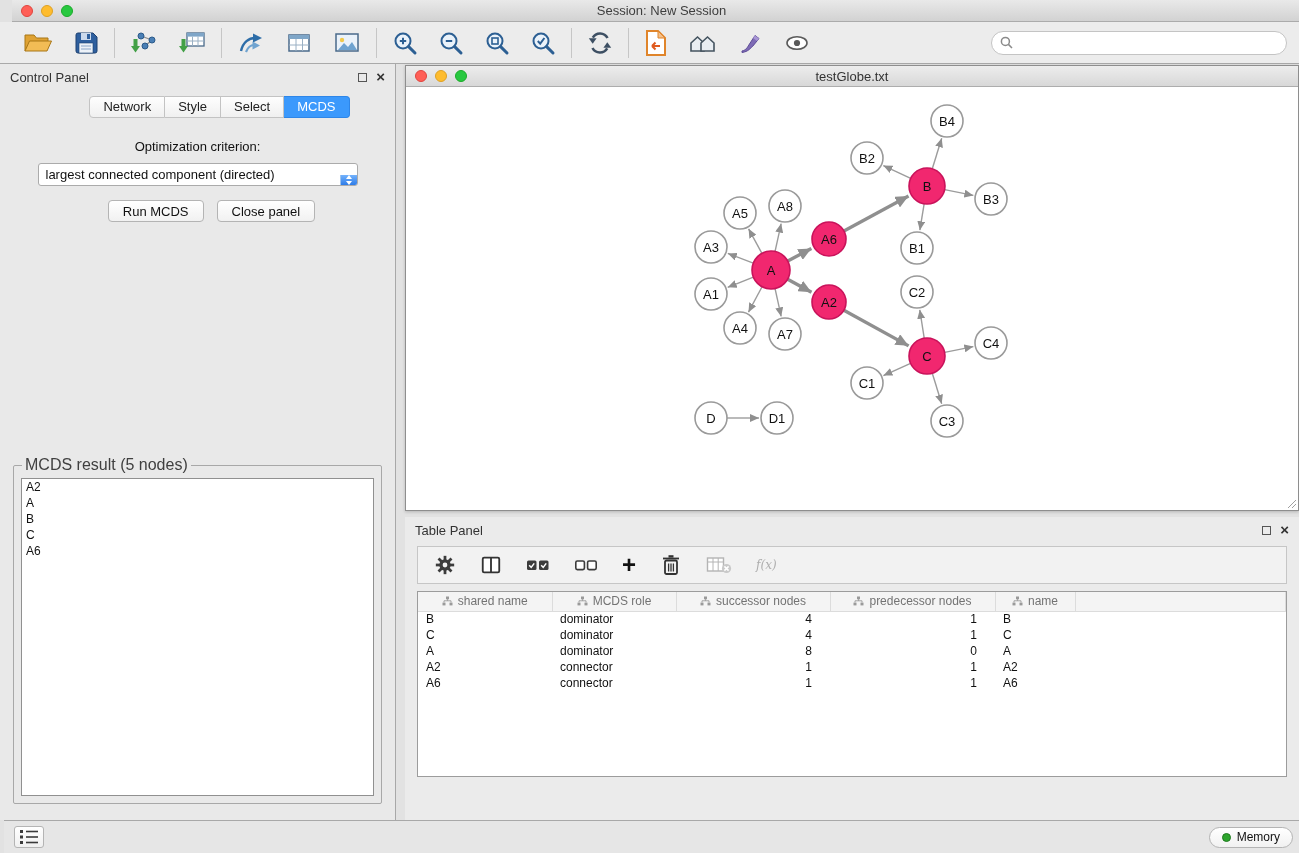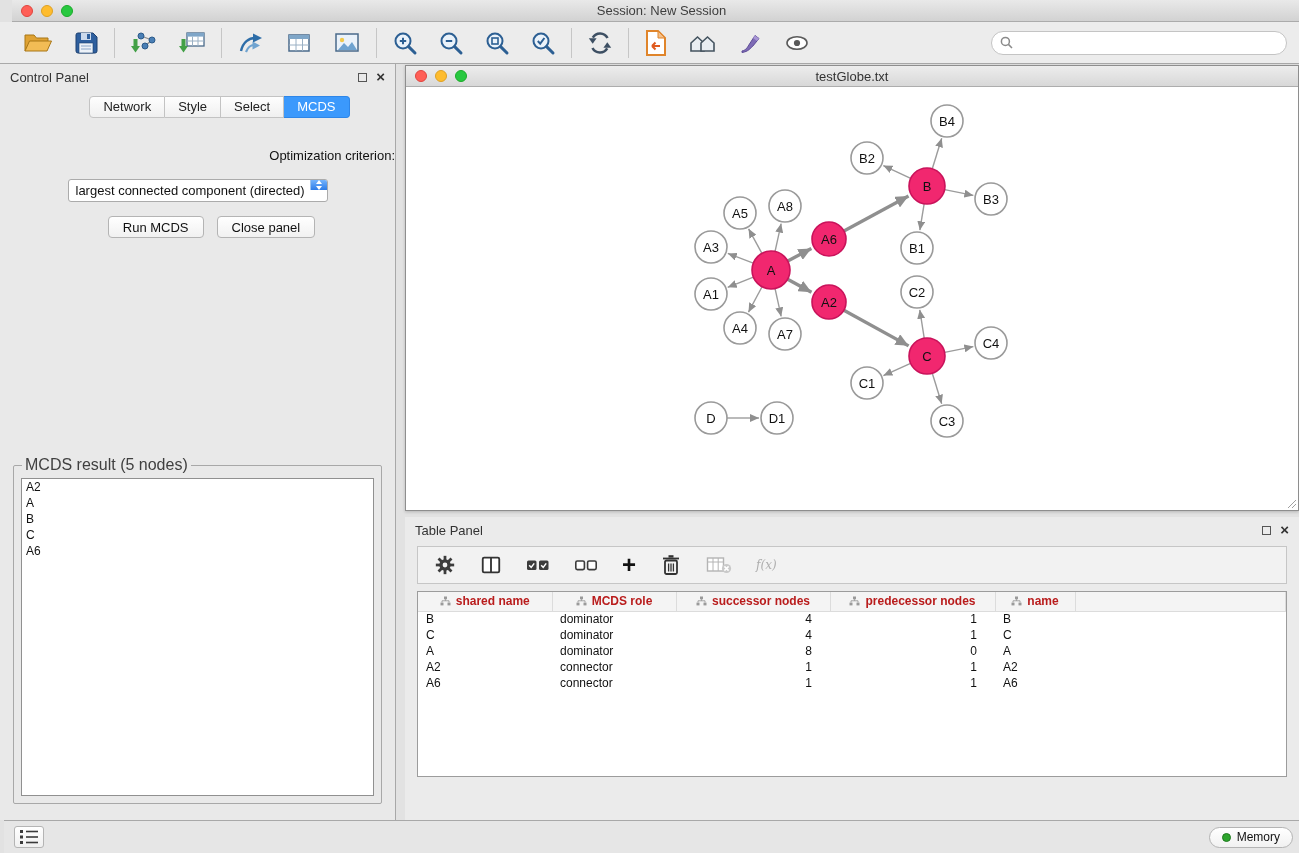--- a/index.html
+++ b/index.html
@@ -36,23 +36,23 @@
   .panel-header .ph-title { flex:1; }
   .ph-icons { display:flex; align-items:center; gap:9px; }
   .float-box { width:9px; height:9px; border:1.5px solid #555; display:inline-block; }
   .close-x { font-size:15px; font-weight:bold; color:#333; line-height:10px; }
   .cp-tabs { display:flex; justify-content:center; margin-top:6px;margin-left:44px; }
   .seg-tab { height:22px; line-height:20px; padding:0 13px; font-size:13px; color:#222;
     background:linear-gradient(#FEFEFE,#F0F0F0); border:1px solid #C3C3C3; border-left:none; }
   .seg-tab:first-child { border-left:1px solid #C3C3C3; border-radius:4px 0 0 4px; }
   .seg-tab:last-child { border-radius:0 4px 4px 0; }
   .seg-tab.active { background:#3B99FC; color:#FFF; border-color:#2E86E8; }
-  .opt-label { text-align:right; margin-top:30px; font-size:13px; color:#111; }
-  .dropdown { width:260px; height:23px; margin:16px auto 0 auto; background:#FFF; border:1px solid #ABABAB;
-    border-radius:3px; display:flex; align-items:flex-start; overflow:hidden; }
+  .opt-label { text-align:center; margin-top:21px; font-size:13px; color:#111; }
+  .dropdown { width:320px; height:23px; margin:9px auto 0 auto; background:#FFF; border:1px solid #ABABAB;
+    border-radius:3px; display:flex; align-items:flex-end; overflow:hidden; }
   .dropdown .dd-value { flex:1; font-size:13px; line-height:21px; padding-left:7px; color:#111;
     white-space:nowrap; overflow:hidden; }
   .dd-stepper { width:17px; background:linear-gradient(#74B3FC,#2D7CE8); display:flex; flex-direction:column;
     align-items:center; justify-content:center; gap:2px; border-left:1px solid #9FC4EE; }
   .dd-up { width:0; height:0; border-left:3.5px solid transparent; border-right:3.5px solid transparent; border-bottom:4.5px solid #FFF; }
   .dd-down { width:0; height:0; border-left:3.5px solid transparent; border-right:3.5px solid transparent; border-top:4.5px solid #FFF; }
   .cp-buttons { display:flex; justify-content:center; gap:13px; margin-top:14px;padding-left:28px; }
   .btn { height:22px; padding:0 14px; font-size:13px; color:#111; background:linear-gradient(#FFFFFF,#F1F1F1);
     border:1px solid #B4B4B4; border-radius:4px; font-family:"Liberation Sans",sans-serif; }
   .result-fieldset { position:absolute; left:13px; right:13px; top:392px; bottom:16px;
@@ -77,21 +77,21 @@
 
   
   .table-panel { position:absolute; left:405px; top:517px; right:0; bottom:33px; background:#EBEBEB; }
   .tp-toolbar { margin:3px 12px 0 12px; height:38px; background:#F2F2F2; border:1px solid #C6C6C6;
     display:flex; align-items:center; gap:24px; padding:0 16px; }
   .plus-glyph { font-size:24px; font-weight:bold; color:#111; line-height:20px; }
   .fx-glyph { font-family:"DejaVu Serif",serif; font-style:italic; font-size:12px; color:#AEAEAE; }
   .table-wrap { margin:7px 12px 0 12px; height:186px; background:#FFF; border:1px solid #9C9C9C; overflow:hidden; }
   table.node-table { border-collapse:collapse; width:100%; table-layout:fixed; }
   .node-table th { height:19px; background:#F4F4F4; border:1px solid #DCDCDC; border-top:none;
-    font-size:12px; font-weight:bold; color:#b91c1c; }
+    font-size:12px; font-weight:normal; color:#737373; }
   .node-table th:first-child { border-left:none; }
   .th-inner { display:inline-flex; align-items:center; gap:5px; }
   .node-table td { height:16px; font-size:12px; padding:0 8px; color:#111; white-space:nowrap; overflow:hidden; }
   .node-table td.num { text-align:right; padding-right:18px; }
   .bt-tabs { position:absolute; left:0; right:0; bottom:9px; display:flex; justify-content:center; }
   .bt-tabs .seg-tab { height:20px; line-height:18px; font-size:12.5px; }
 
   
   .statusbar { position:absolute; left:4px; bottom:0; width:100%; height:33px; background:#E6E6E6;
     border-top:1px solid #A8A8A8; display:flex; align-items:center; padding:0 10px; }

